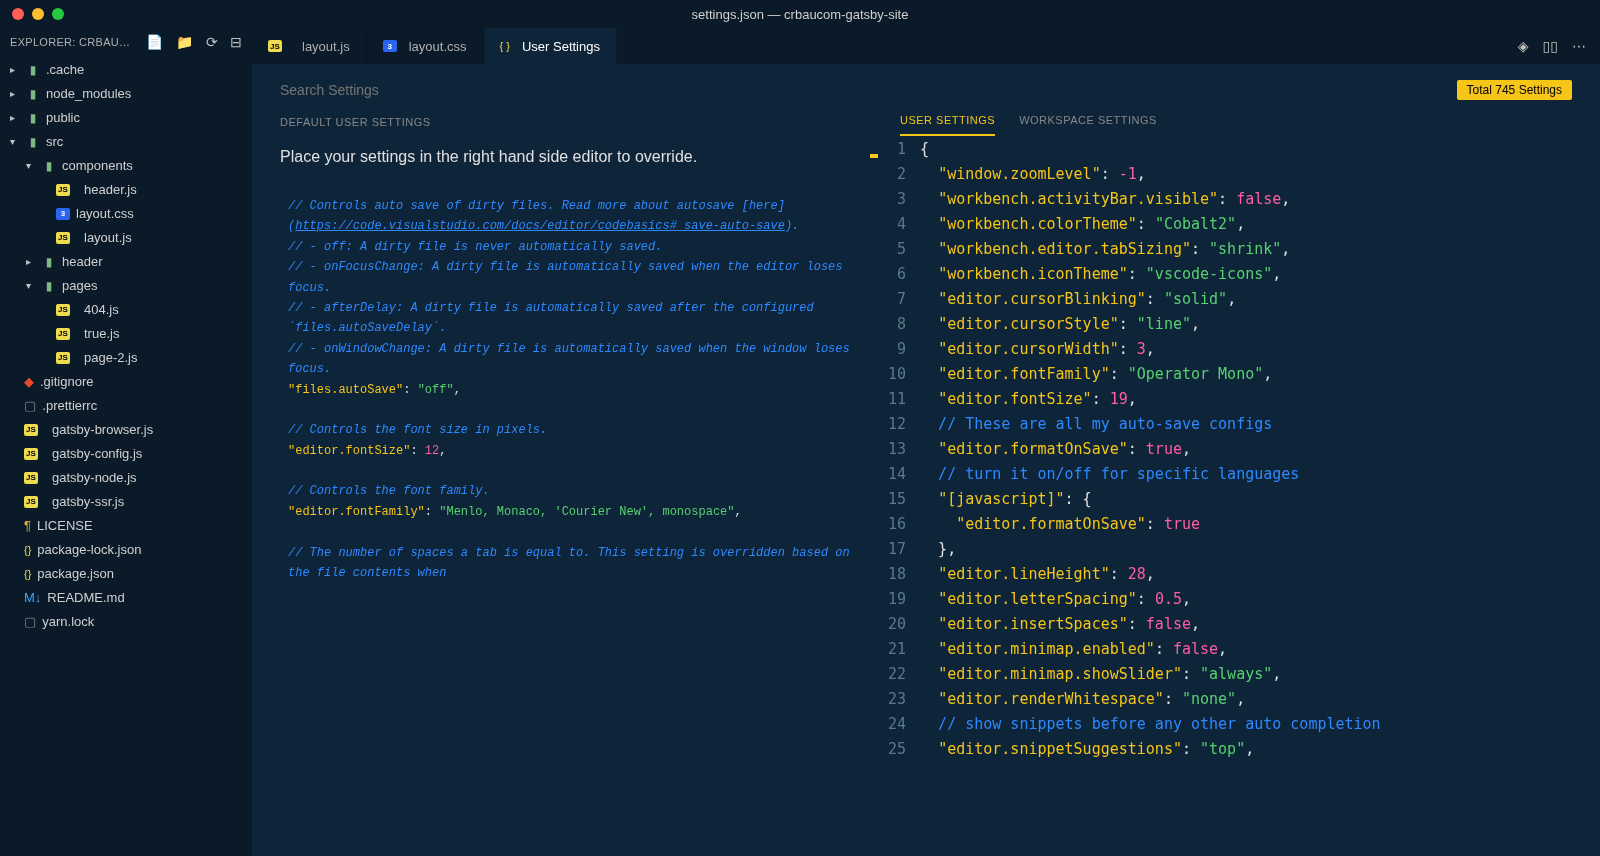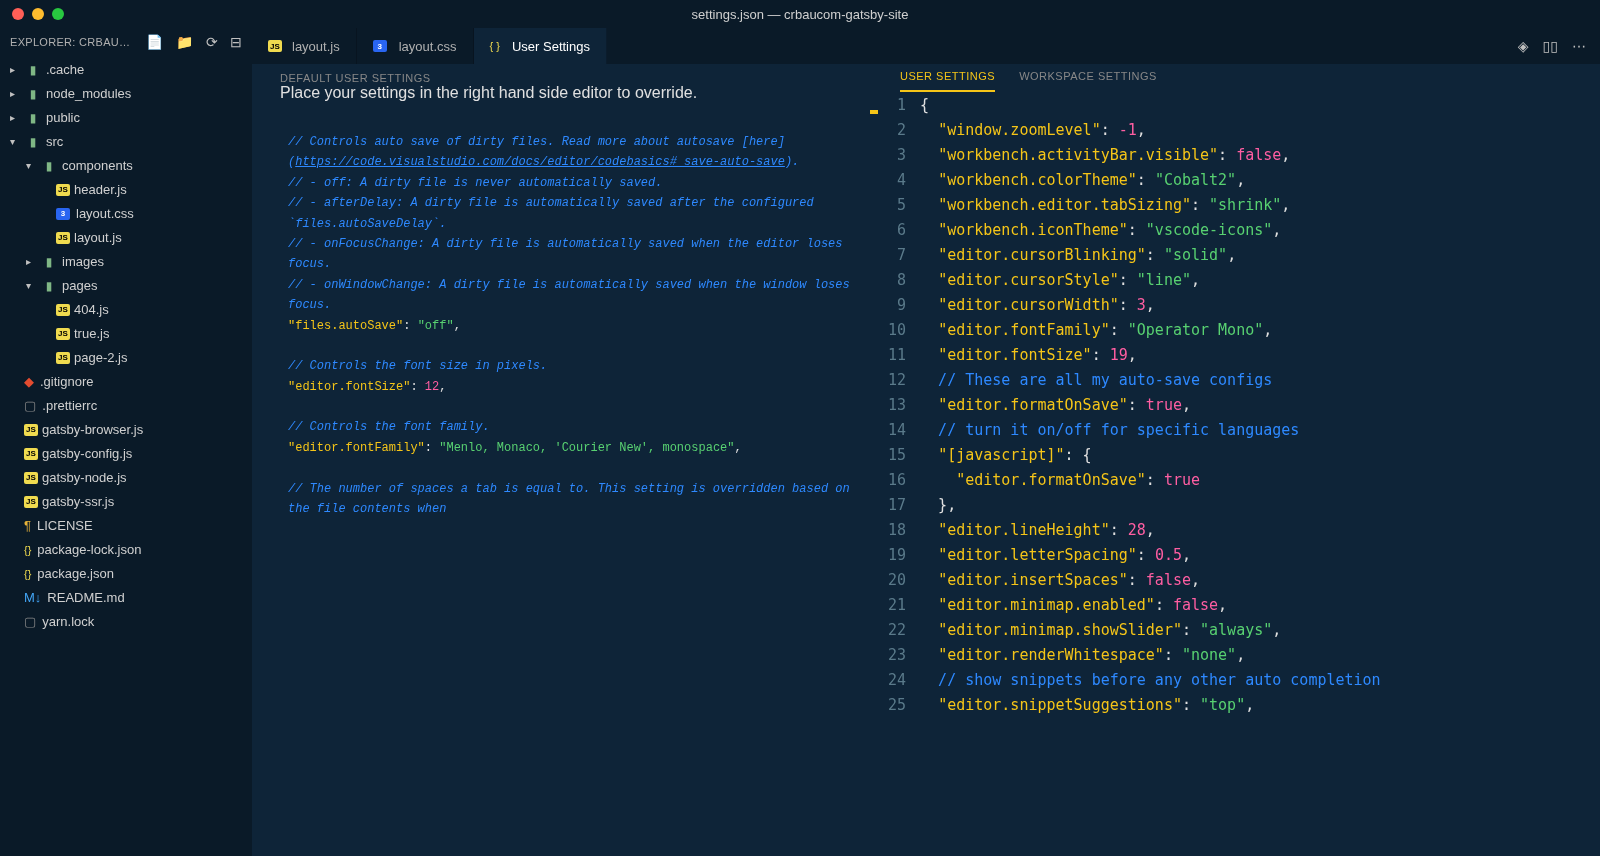--- a/index.html
+++ b/index.html
@@ -79,21 +79,21 @@
 }
 .tree-icon {
   width: 18px;
   display: inline-flex;
   align-items: center;
   justify-content: center;
   font-size: 12px;
   margin-right: 4px;
 }
 .folder-icon { color: #7fb785; }
-.js-icon { background: #f0db4f; color: #000; font-size: 8px; font-weight: bold; width: 14px; height: 12px; display: inline-flex; align-items:center; justify-content:center; border-radius:2px; margin-right: 4px; }
+.js-icon { background: #f0db4f; color: #000; font-size: 8px; font-weight: bold; width: 14px; height: 12px; display: inline-flex; align-items:center; justify-content:center; border-radius:2px; margin-right: 14px; }
 .css-icon { background: #2965f1; color: #fff; font-size: 8px; font-weight: bold; width: 14px; height: 12px; display: inline-flex; align-items:center; justify-content:center; border-radius:2px; margin-right: 6px; }
 .json-icon { color: #f0db4f; margin-right: 6px; font-size: 11px; }
 .git-icon { color: #e44c30; margin-right: 6px; }
 .md-icon { color: #42a5f5; margin-right: 6px; }
 .file-icon { color: #888; margin-right: 6px; }
 .lic-icon { color: #e8b339; margin-right: 6px; }
 .editor-area {
   flex: 1;
   display: flex;
   flex-direction: column;
@@ -168,21 +168,21 @@
 .pane-right {
   flex: 1;
   display: flex;
   flex-direction: column;
   overflow: hidden;
 }
 .section-label {
   font-size: 11px;
   color: #888;
   letter-spacing: 0.5px;
-  margin-bottom: 0;
+  margin-bottom: 20px;
 }
 .section-desc {
   font-size: 16px;
   color: #e0e0e0;
   margin-bottom: 30px;
 }
 .category-header {
   font-size: 17px;
   color: #fff;
   font-weight: 600;
@@ -317,21 +317,21 @@
           <span>layout.css</span>
         </div>
         <div class="tree-item" style="padding-left: 42px;">
           <span class="tree-chevron"></span>
           <span class="js-icon">JS</span>
           <span>layout.js</span>
         </div>
         <div class="tree-item" style="padding-left: 26px;">
           <span class="tree-chevron">▸</span>
           <span class="tree-icon folder-icon">▮</span>
-          <span>images</span>
+          <span>header</span>
         </div>
         <div class="tree-item" style="padding-left: 26px;">
           <span class="tree-chevron">▾</span>
           <span class="tree-icon folder-icon">▮</span>
           <span>pages</span>
         </div>
         <div class="tree-item" style="padding-left: 42px;">
           <span class="tree-chevron"></span>
           <span class="js-icon">JS</span>
           <span>404.js</span>
@@ -421,32 +421,36 @@
           </div>
         </div>
       <div class="tab-actions">
         <span>◈</span>
         <span>▯▯</span>
         <span>⋯</span>
       </div>
     </div>
 
     <div class="settings-body">
+      <div class="search-row">
+        <input class="search-input" placeholder="Search Settings" style="">
+        <span class="total-badge">Total 745 Settings</span>
+      </div>
 
       <div class="panes">
         <div class="pane-left">
           <div class="section-label">DEFAULT USER SETTINGS</div>
           <div class="section-desc">Place your settings in the right hand side editor to override.</div>
           <div class="yellow-mark" style="top:46px"></div>
 
           <div class="code-block">
             <div><span class="comment">// Controls auto save of dirty files. Read more about autosave [here](</span><span class="comment link-u">https://code.visualstudio.com/docs/editor/codebasics#_save-auto-save</span><span class="comment">).</span></div>
             <div class="comment">//  - off: A dirty file is never automatically saved.</div>
+            <div class="comment">//  - onFocusChange: A dirty file is automatically saved when the editor loses focus.</div>
             <div class="comment">//  - afterDelay: A dirty file is automatically saved after the configured `files.autoSaveDelay`.</div>
-            <div class="comment">//  - onFocusChange: A dirty file is automatically saved when the editor loses focus.</div>
             <div class="comment">//  - onWindowChange: A dirty file is automatically saved when the window loses focus.</div>
             <div><span class="yellow-str">"files.autoSave"</span><span class="punc">: </span><span class="string">"off"</span><span class="punc">,</span></div>
             <div>&nbsp;</div>
             <div class="comment">// Controls the font size in pixels.</div>
             <div><span class="yellow-str">"editor.fontSize"</span><span class="punc">: </span><span class="number">12</span><span class="punc">,</span></div>
             <div>&nbsp;</div>
             <div class="comment">// Controls the font family.</div>
             <div><span class="yellow-str">"editor.fontFamily"</span><span class="punc">: </span><span class="string">"Menlo, Monaco, 'Courier New', monospace"</span><span class="punc">,</span></div>
             <div>&nbsp;</div>
             <div class="comment">// The number of spaces a tab is equal to. This setting is overridden based on the file contents when</div>

